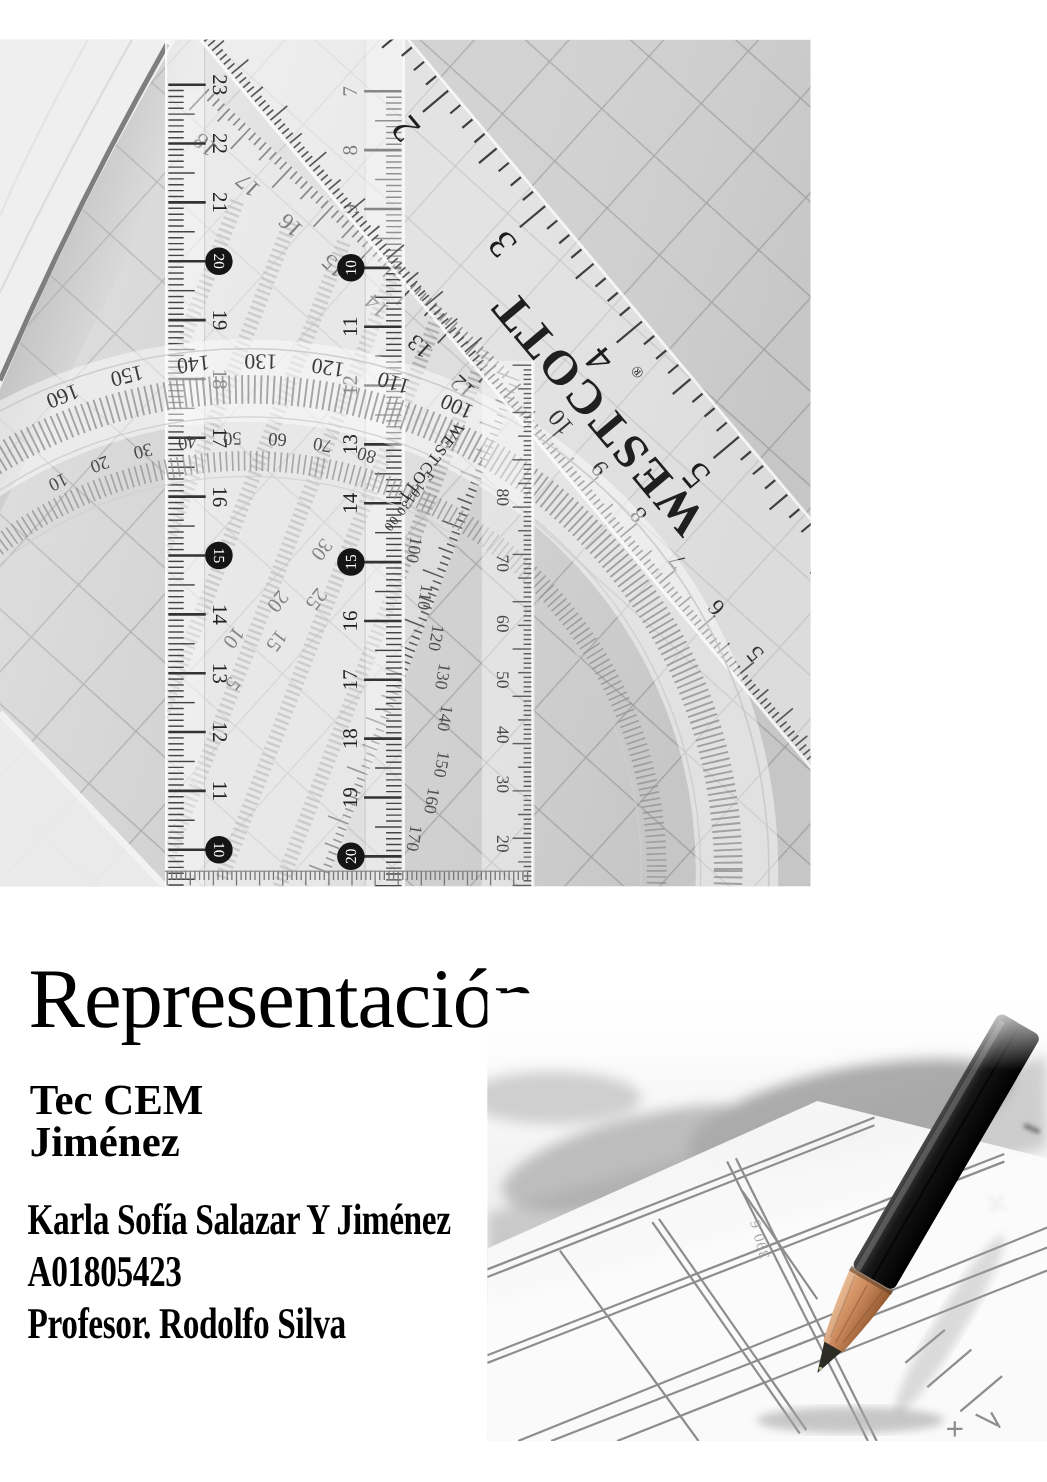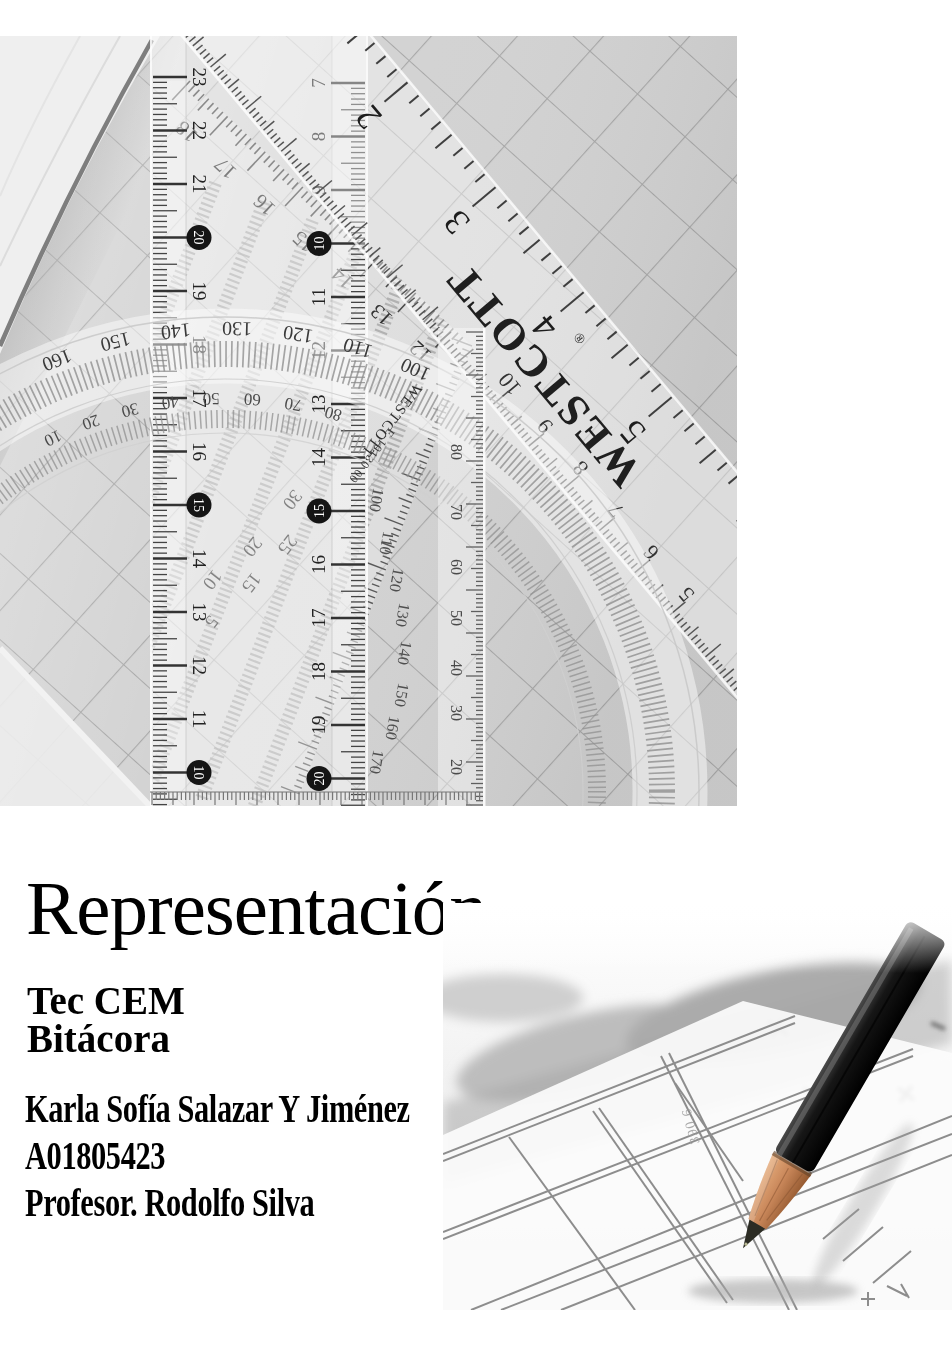--- a/index.html
+++ b/index.html
@@ -1010,21 +1010,21 @@
         </g>
     </svg>
   </figure>
 
   <h1 class="title">
     <div>Representación</div>
   </h1>
 
   <div class="subtitle">
     <div>Tec CEM</div>
-    <div>Bitácora</div>
+    <div>Jiménez</div>
   </div>
 
   <div class="meta">
     <div>Karla Sofía Salazar Y Jiménez</div>
     <div>A01805423</div>
     <div>Profesor. Rodolfo Silva</div>
   </div>
 
   <figure class="pencil">
     <svg viewBox="0 0 509 407">

